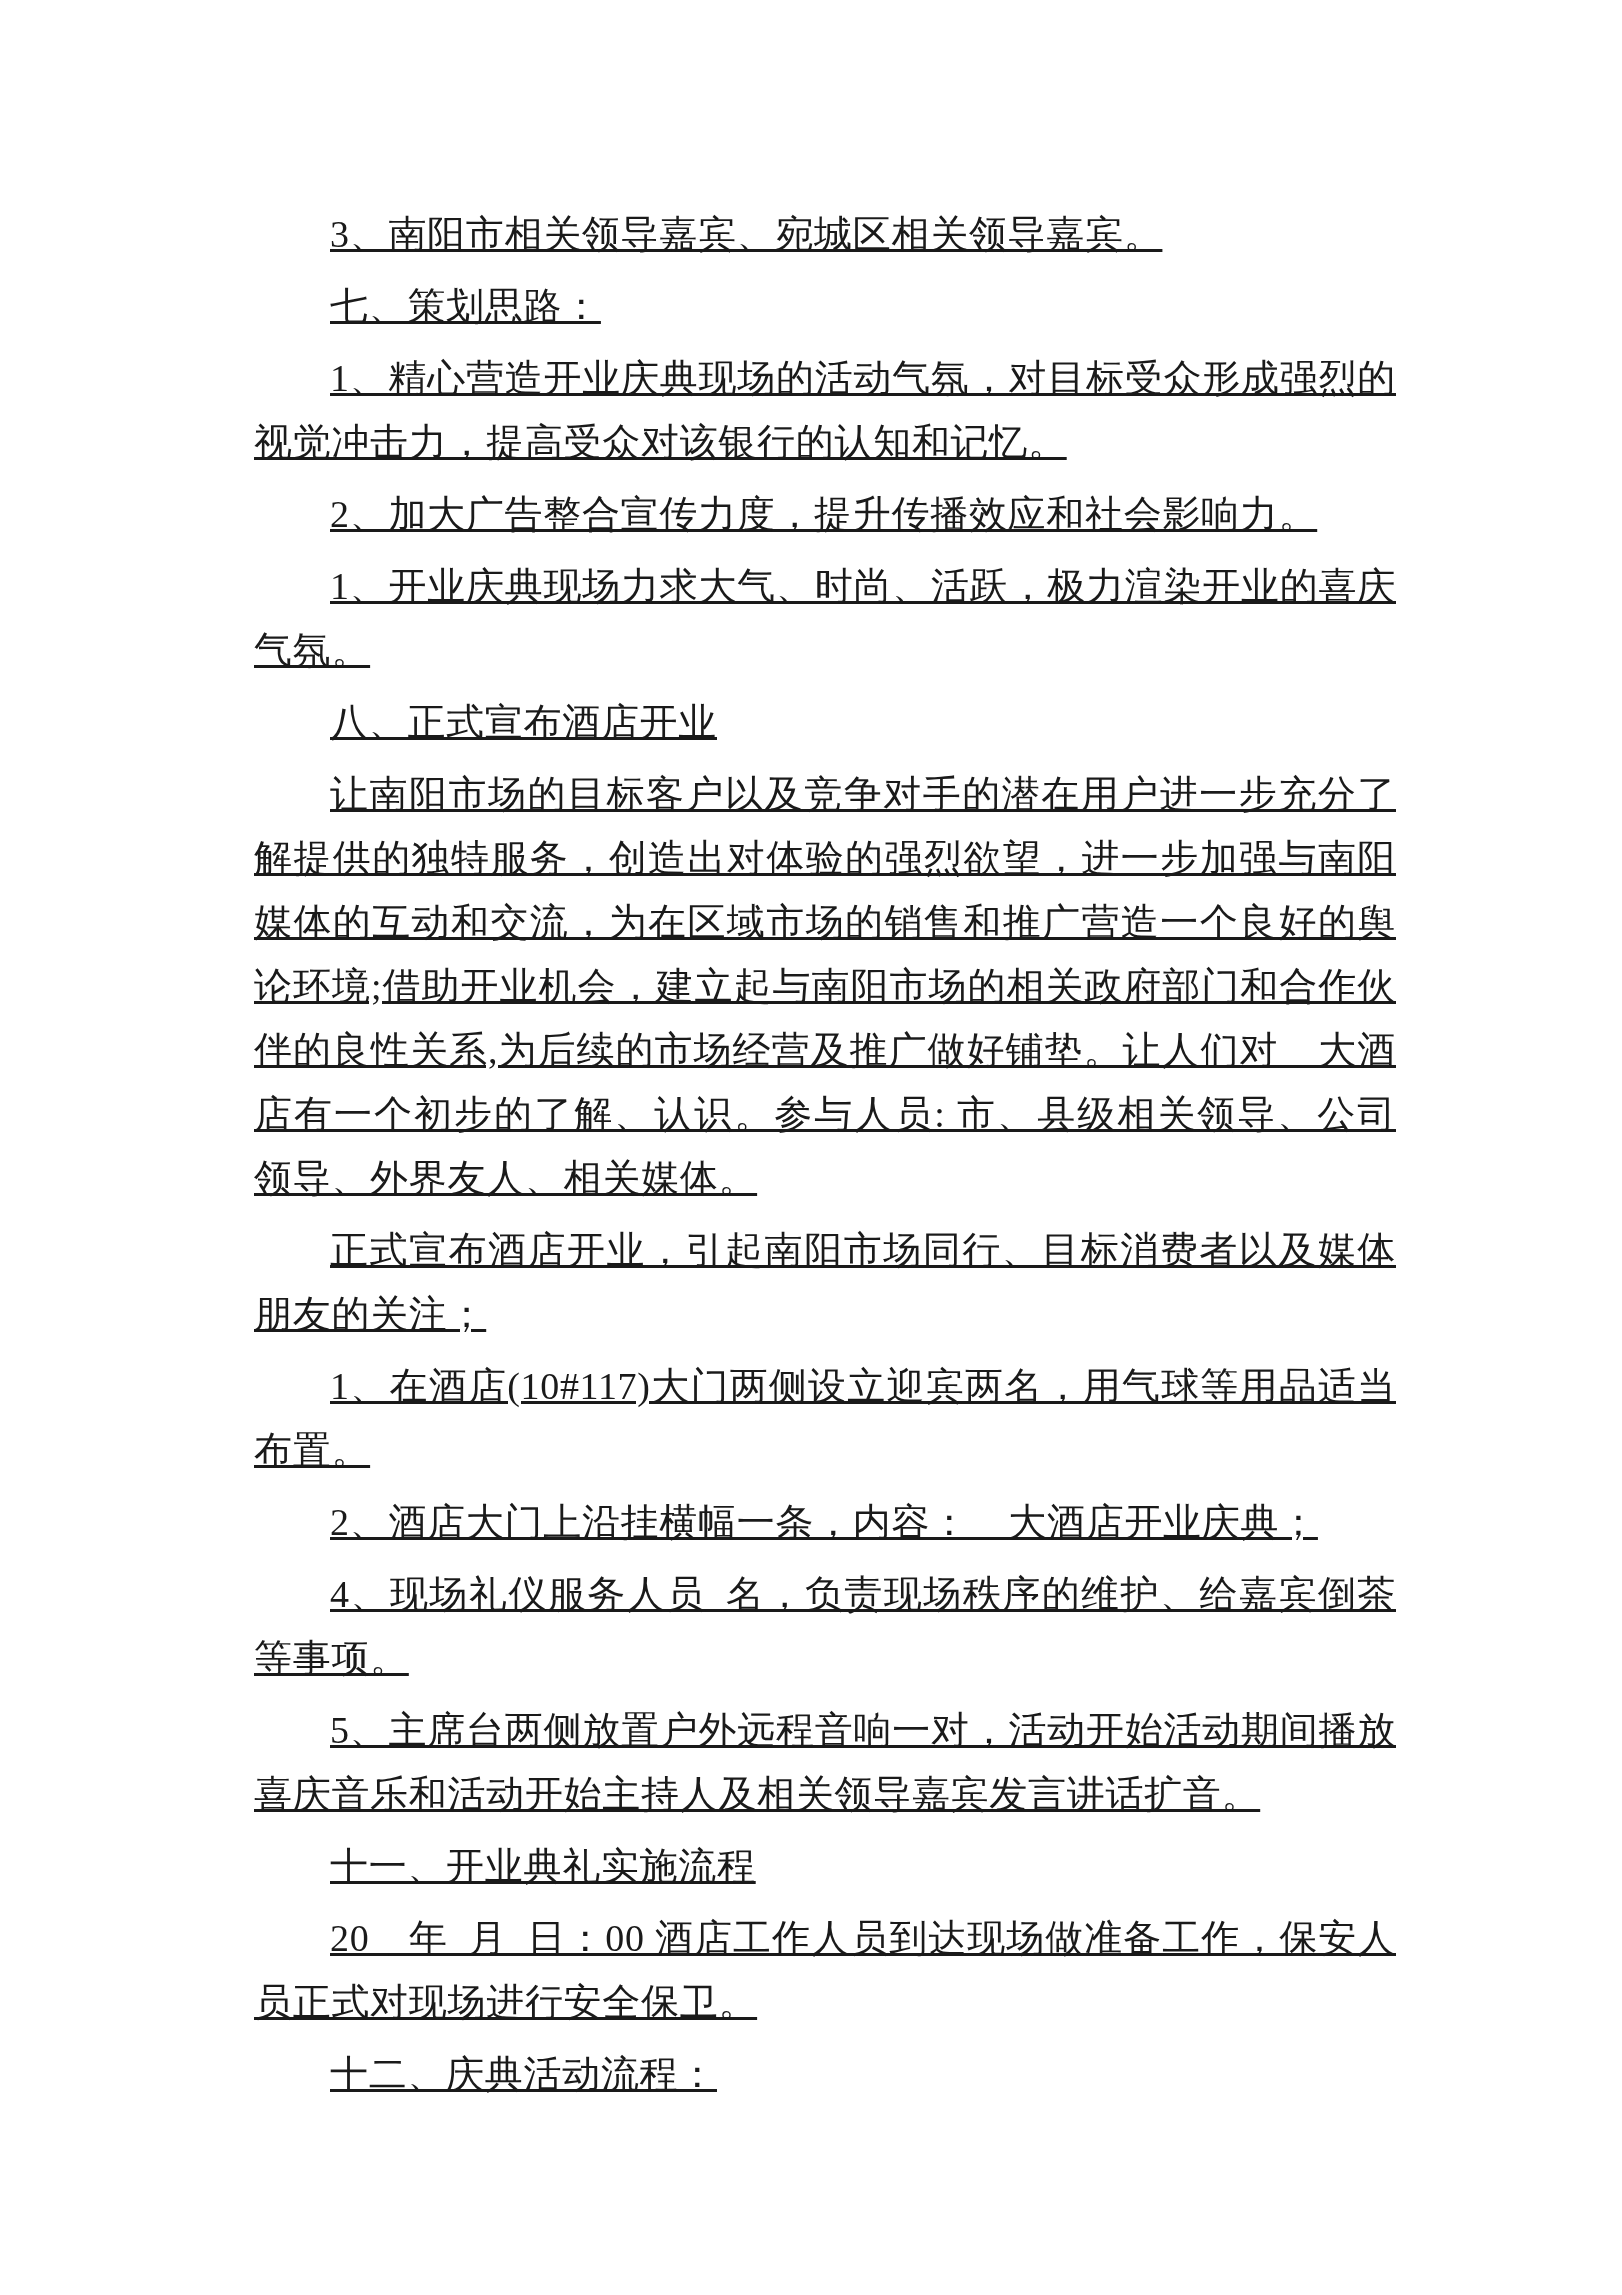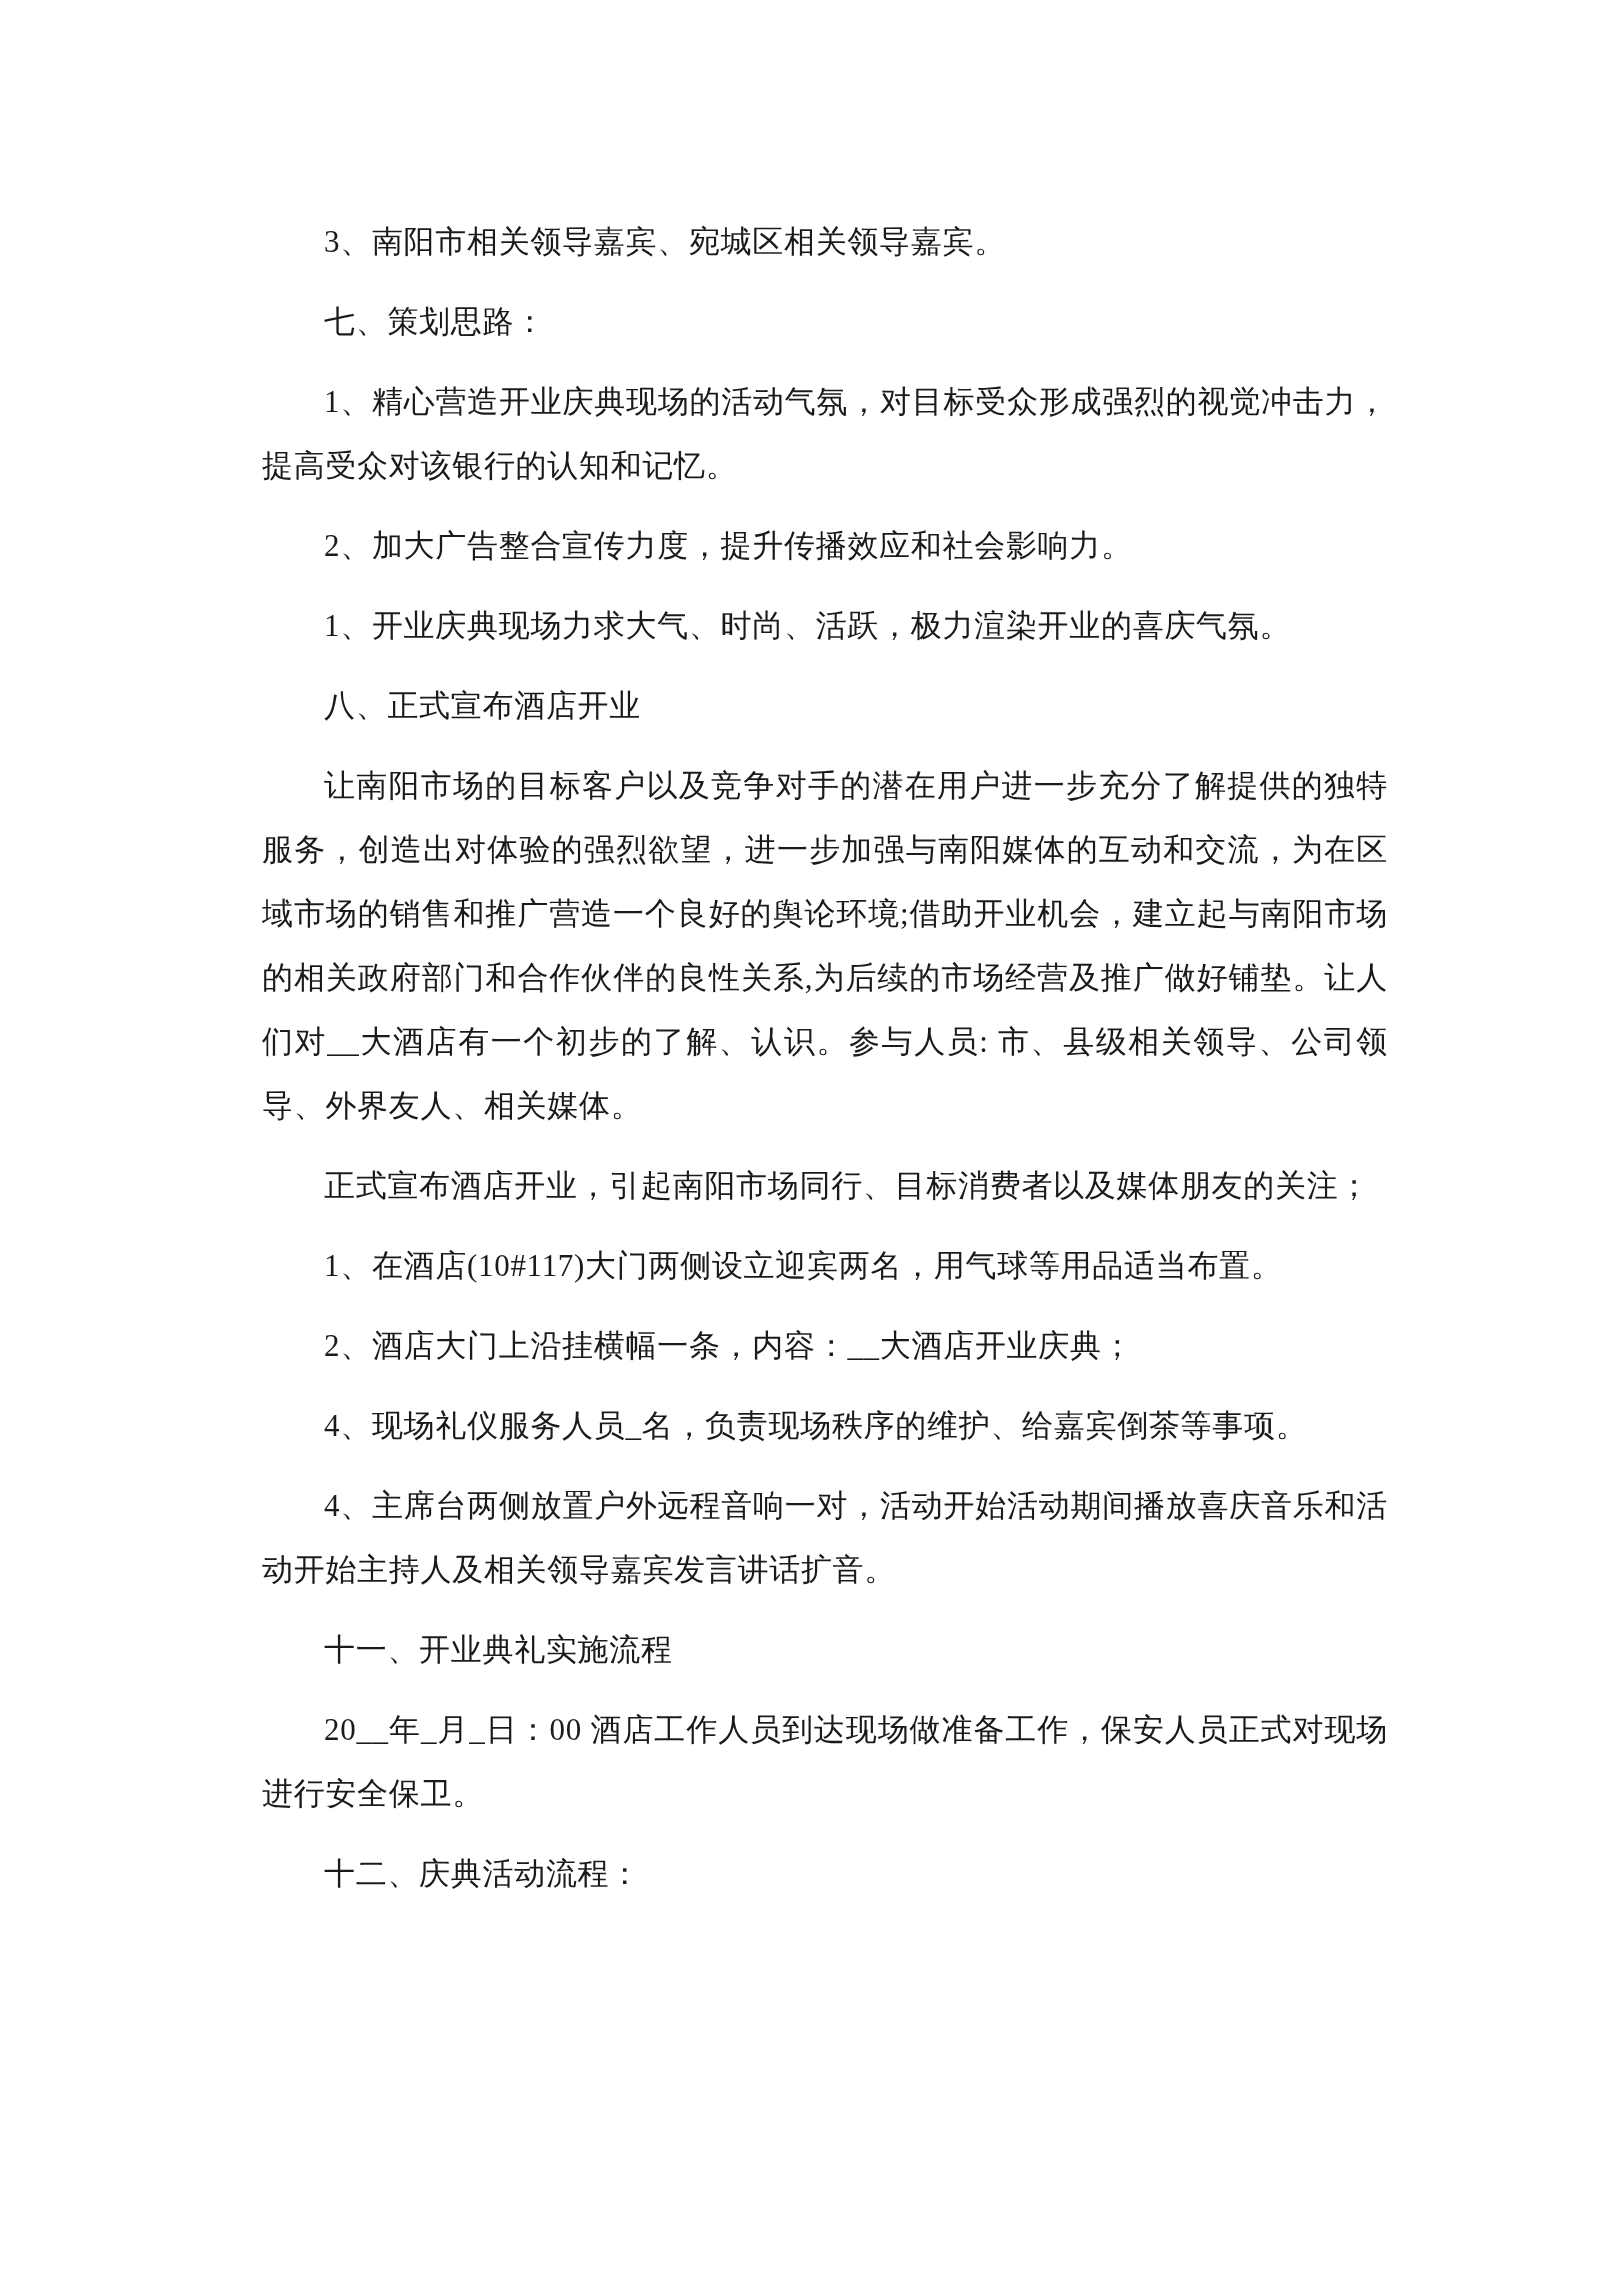--- a/index.html
+++ b/index.html
@@ -15,43 +15,44 @@
       color: #1a1a1a;
       overflow: hidden;
     }
     .doc-body {
       position: absolute;
       top: 194px;
       left: 246px;
       width: 1158px;
     }
     .para {
-      margin: 16px;
-      font-size: 31px;
+      margin: 8px;
+      font-size: 38px;
       line-height: 64px;
       text-align: justify;
       text-justify: inter-ideograph;
       text-indent: 2em;
       letter-spacing: 0.7px;
       word-break: break-all;
+      text-decoration: underline;
     }
   </style>
 </head>
 <body>
 
 <div class="doc-body">
   <p class="para">3、南阳市相关领导嘉宾、宛城区相关领导嘉宾。</p>
   <p class="para">七、策划思路：</p>
   <p class="para">1、精心营造开业庆典现场的活动气氛，对目标受众形成强烈的视觉冲击力，提高受众对该银行的认知和记忆。</p>
   <p class="para">2、加大广告整合宣传力度，提升传播效应和社会影响力。</p>
   <p class="para">1、开业庆典现场力求大气、时尚、活跃，极力渲染开业的喜庆气氛。</p>
   <p class="para">八、正式宣布酒店开业</p>
   <p class="para">让南阳市场的目标客户以及竞争对手的潜在用户进一步充分了解提供的独特服务，创造出对体验的强烈欲望，进一步加强与南阳媒体的互动和交流，为在区域市场的销售和推广营造一个良好的舆论环境;借助开业机会，建立起与南阳市场的相关政府部门和合作伙伴的良性关系,为后续的市场经营及推广做好铺垫。让人们对__大酒店有一个初步的了解、认识。参与人员: 市、县级相关领导、公司领导、外界友人、相关媒体。</p>
   <p class="para">正式宣布酒店开业，引起南阳市场同行、目标消费者以及媒体朋友的关注；</p>
   <p class="para">1、在酒店(10#117)大门两侧设立迎宾两名，用气球等用品适当布置。</p>
   <p class="para">2、酒店大门上沿挂横幅一条，内容：__大酒店开业庆典；</p>
   <p class="para">4、现场礼仪服务人员_名，负责现场秩序的维护、给嘉宾倒茶等事项。</p>
-  <p class="para">4、主席台两侧放置户外远程音响一对，活动开始活动期间播放喜庆音乐和活动开始主持人及相关领导嘉宾发言讲话扩音。</p>
+  <p class="para">5、主席台两侧放置户外远程音响一对，活动开始活动期间播放喜庆音乐和活动开始主持人及相关领导嘉宾发言讲话扩音。</p>
   <p class="para">十一、开业典礼实施流程</p>
   <p class="para">20__年_月_日：00 酒店工作人员到达现场做准备工作，保安人员正式对现场进行安全保卫。</p>
   <p class="para">十二、庆典活动流程：</p>
 </div>
 
 
 </body></html>

